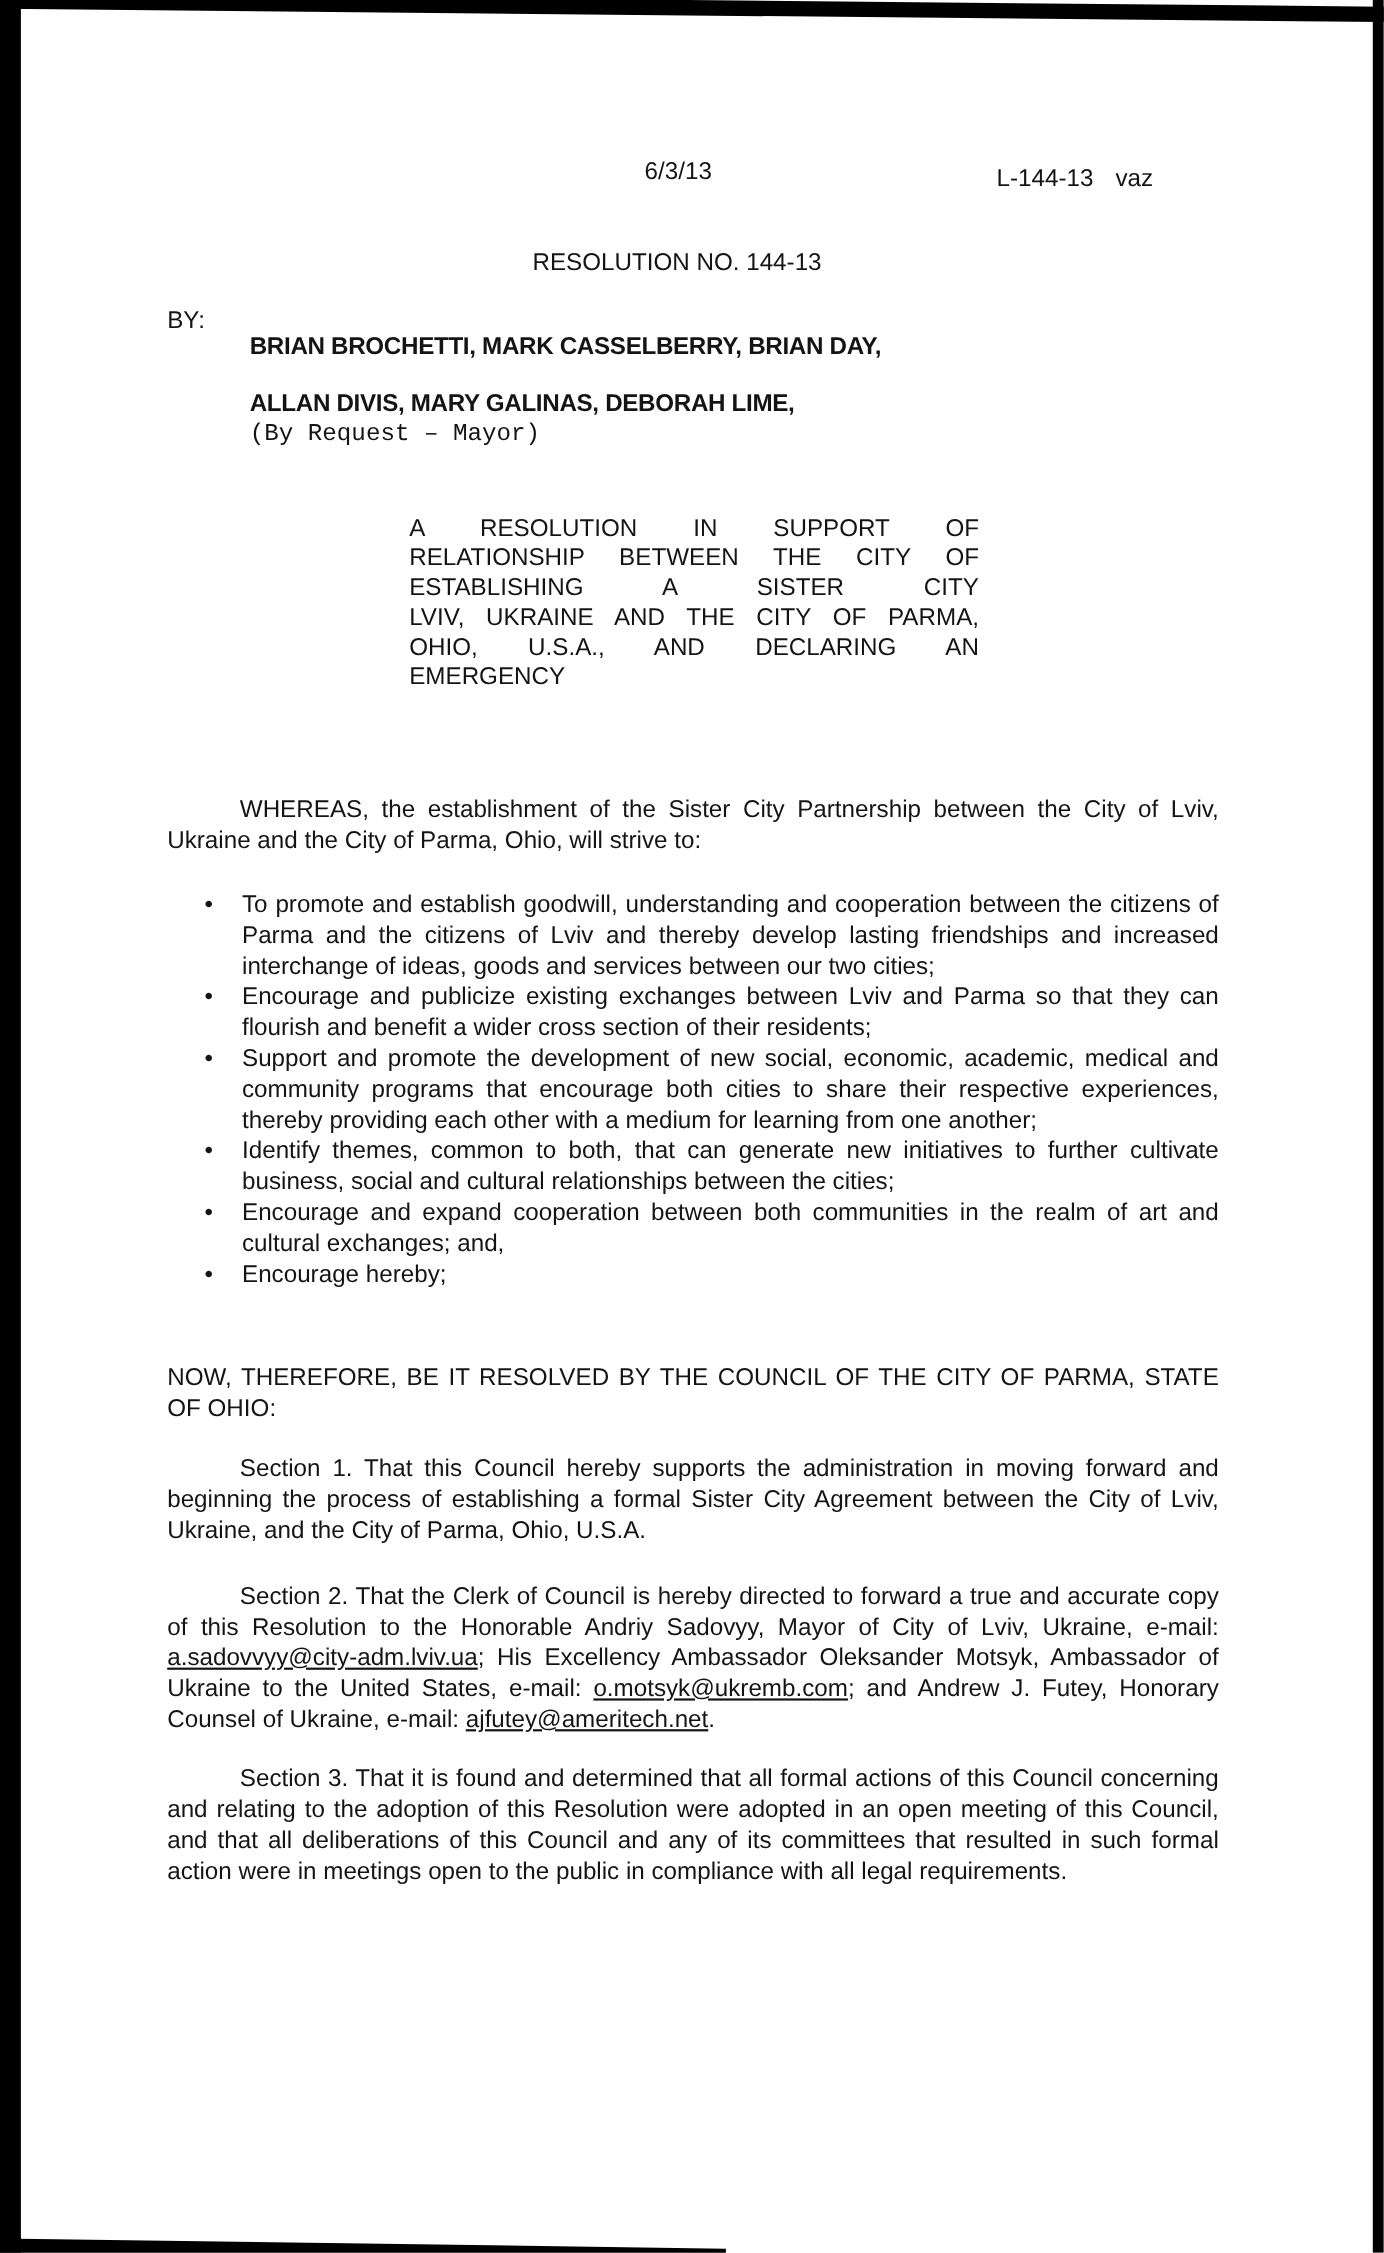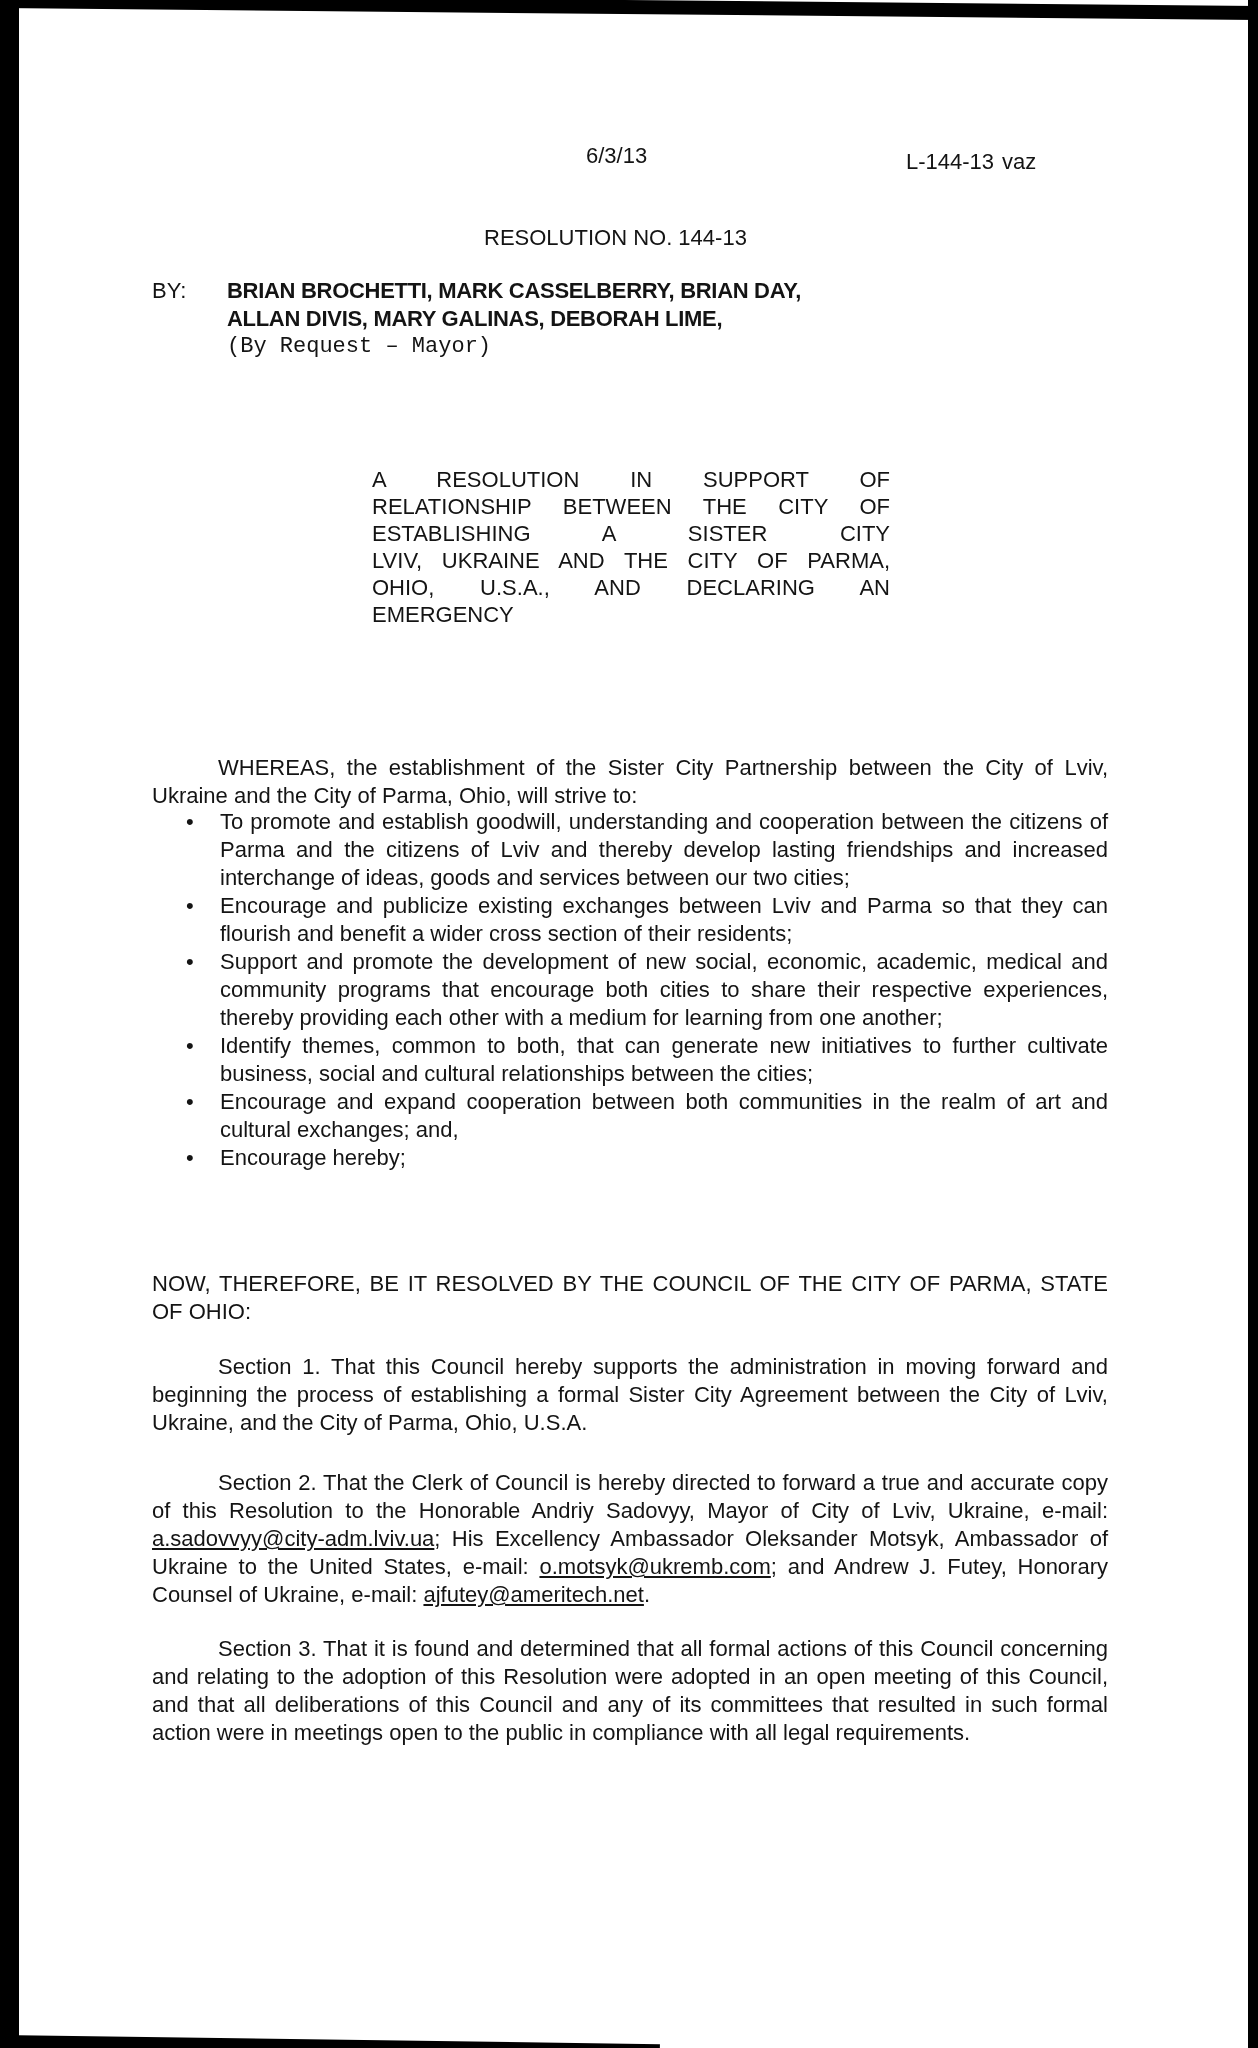--- a/index.html
+++ b/index.html
@@ -12,33 +12,33 @@
   .scan-left { position: absolute; left: 0; top: 0; width: 19px; height: 2048px; background: #000; }
   .scan-right { position: absolute; right: 0; top: 0; width: 10px; height: 2048px; background: #000; }
   .scan-top { position: absolute; left: 0; top: -6px; width: 1300px; height: 14px; background: #000; transform: rotate(0.55deg); transform-origin: 0 0; }
   .scan-bottom { position: absolute; left: 0; top: 2035px; width: 660px; height: 20px; background: #000; transform: rotate(0.8deg); transform-origin: 0 0; }
 
   .abs { position: absolute; white-space: nowrap; }
   .t22 { font-size: 22px; line-height: 28px; }
 
   .date { left: 586px; top: 142px; }
   .ref { left: 906px; top: 148px; }
-  .ref .suffix { margin-left: 8px; }
+  .ref .suffix { margin-left: 20px; }
   .res-no { left: 484px; top: 224px; }
 
   .by-label { left: 152px; top: 277px; font-size: 22px; line-height: 28px; }
   .by-block { position: absolute; left: 227px; top: 277px; }
-  .by-block .sponsor-line { font-weight: bold; font-size: 22px; line-height: 28px; white-space: nowrap; letter-spacing: -0.3px; }
+  .by-block .sponsor-line { font-weight: bold; font-size: 22px; line-height: 28px; white-space: nowrap; letter-spacing: -0.3px; margin-top: 24px; }
   .by-block .request-line { font-size: 22px; line-height: 28px; white-space: nowrap; font-family: Liberation Mono, monospace; }
 
   .title-block { position: absolute; left: 372px; top: 466px; width: 518px; font-size: 22px; line-height: 27px; text-align: justify; text-align-last: justify; }
   .title-block .line { display: block; text-align: justify; text-align-last: justify; }
   .title-block .line.last { text-align-last: left; }
 
-  .para { position: absolute; left: 152px; width: 956px; font-size: 22px; line-height: 28px; text-align: justify; margin-top: 32px; }
+  .para { position: absolute; left: 152px; width: 956px; font-size: 22px; line-height: 28px; text-align: justify; }
   .para .indent { display: inline-block; width: 66px; }
 
   .whereas { top: 722px; }
 
   .bullets { position: absolute; left: 152px; top: 808px; width: 956px; margin: 0; padding: 0; list-style: none; }
   .bullets li { position: relative; padding-left: 68px; font-size: 22px; line-height: 28px; text-align: justify; }
   .bullets li .dot { position: absolute; left: 34px; top: 0; }
 
   .now { top: 1238px; }
   .sec1 { top: 1321px; }

